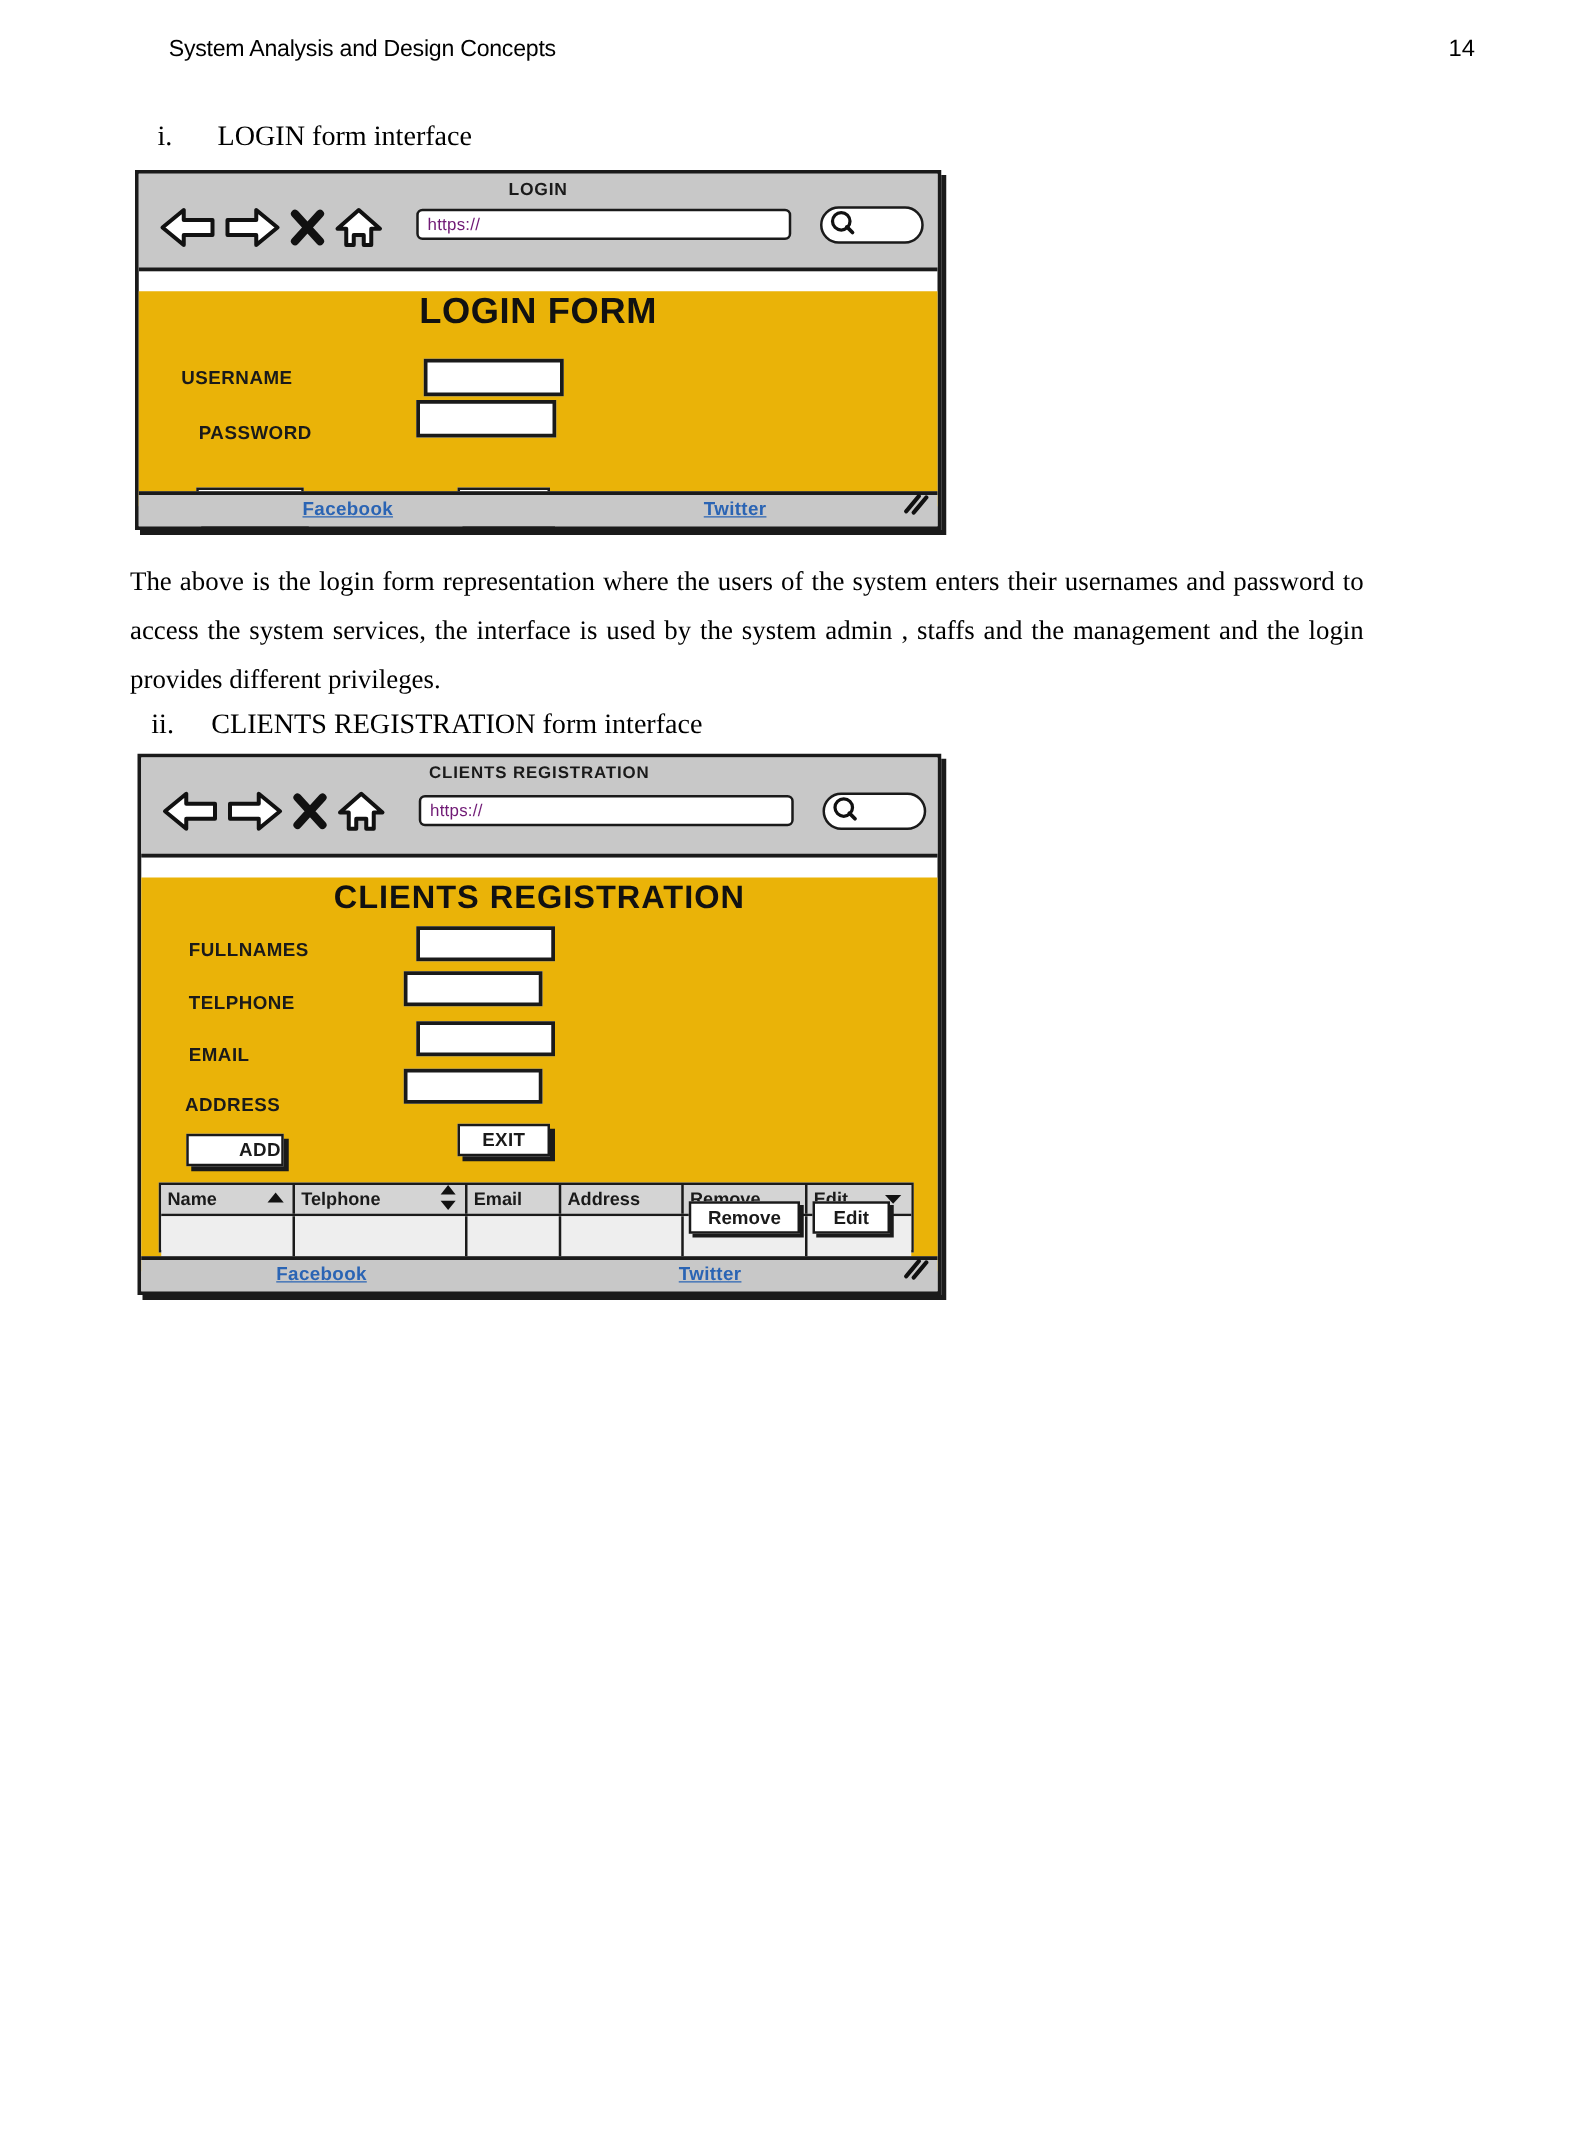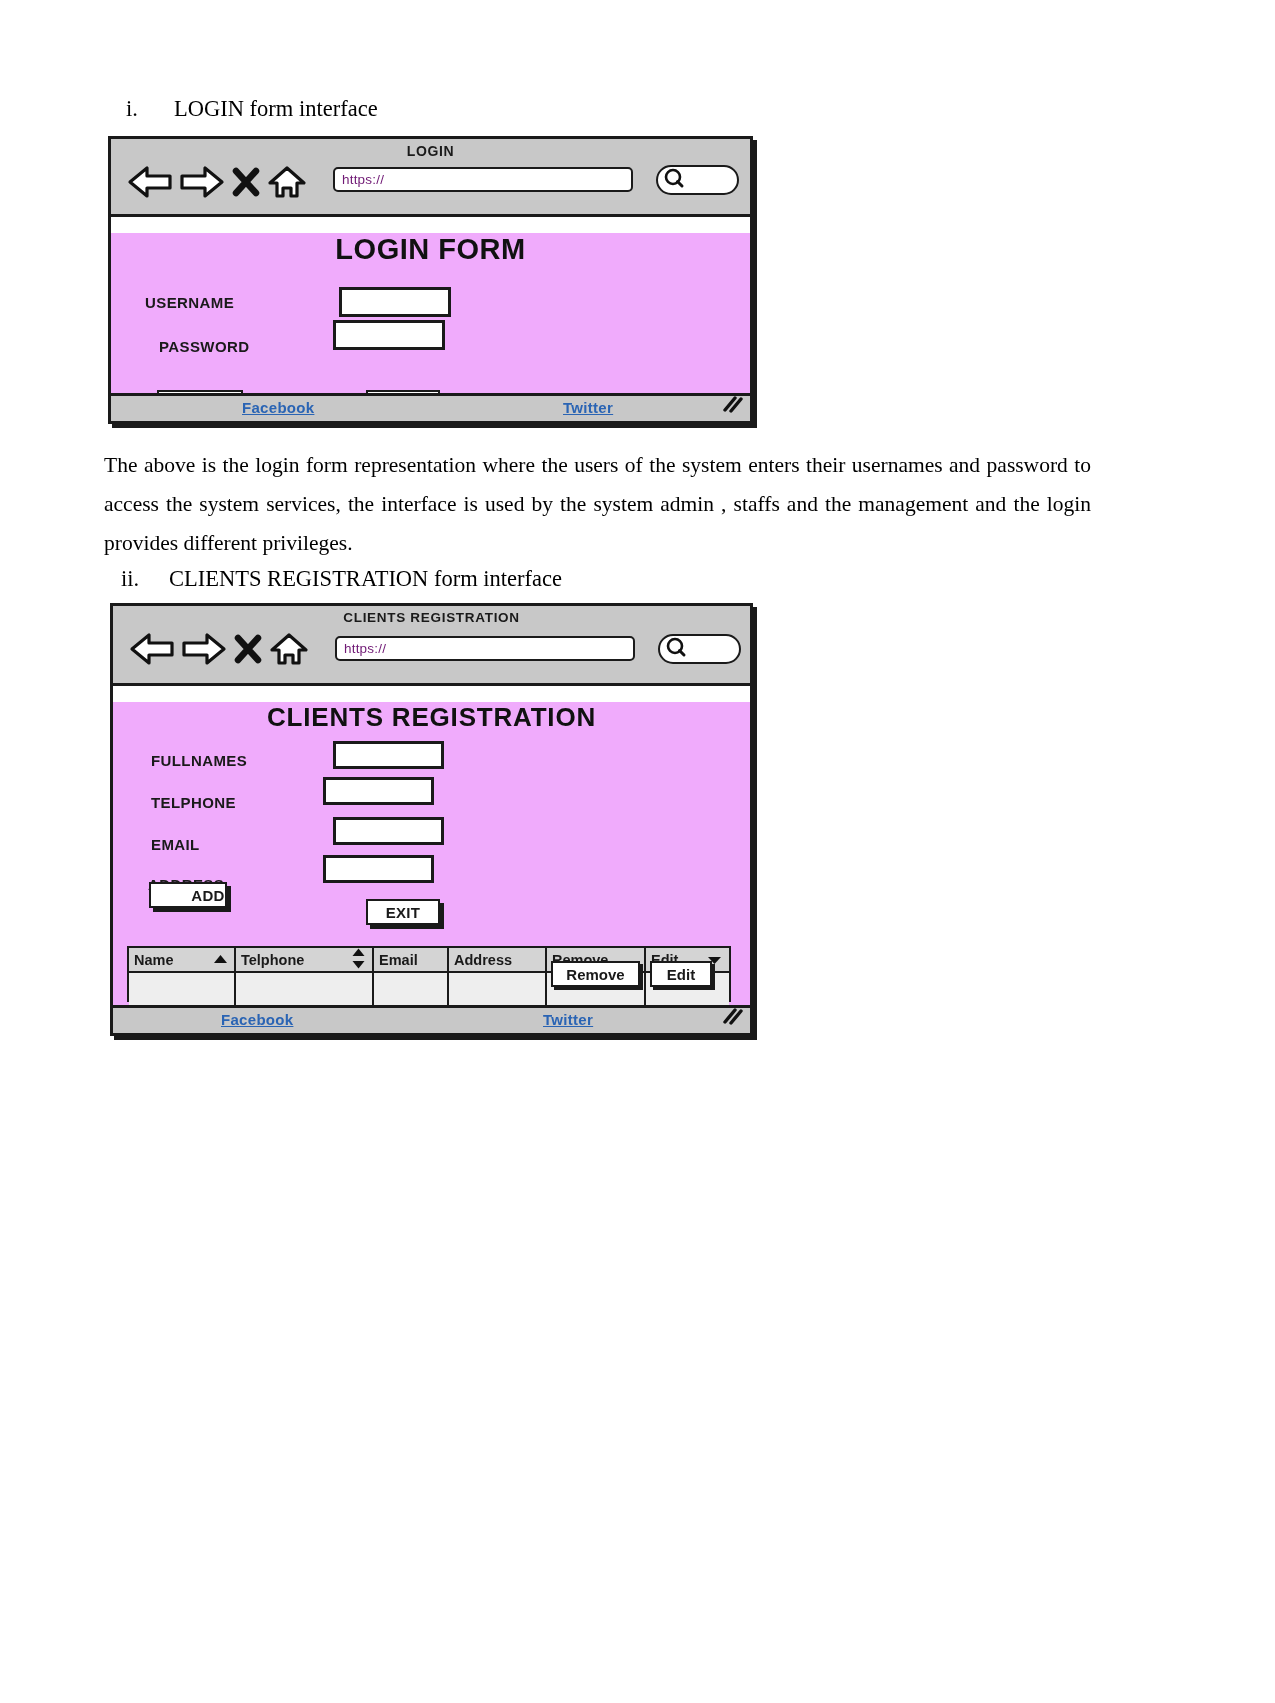--- a/index.html
+++ b/index.html
@@ -156,21 +156,21 @@
     border-radius: 16px;
     background: #ffffff;
     box-sizing: border-box;
     display: flex;
     align-items: center;
     padding-left: 5px;
   }
 
   .win-body {
     position: relative;
-    background: #f0abfc;
+    background: #eab308;
     height: calc(100% - 110px);
     margin-top: 16px;
   }
   #mockup-clients .win-body { height: calc(100% - 112px); }
 
   .form-title {
     text-align: center;
     font-size: 29px;
     font-weight: bold;
     letter-spacing: 0.5px;
@@ -298,20 +298,24 @@
     font-size: 15px;
     font-weight: bold;
     color: #1a1a1a;
   }
 </style>
 </head>
 <body>
 
 <div class="page">
 
+  <div class="doc-header">
+    <div class="doc-header-title">System Analysis and Design Concepts</div>
+    <div class="doc-header-page">14</div>
+  </div>
 
   <div class="list-item" id="item-i">
     <span class="marker">i.</span>
     <span class="li-text">LOGIN form interface</span>
   </div>
 
   <div class="mockup" id="mockup-login">
 
     <div class="browser-bar">
       <div class="browser-title">LOGIN</div>
@@ -446,21 +450,21 @@
       <div class="field-row" style="height:42px;">
         <span class="field-label" style="left:38px;">EMAIL</span>
         <span class="field-input" style="left:220px; width:111px; height:28px; top:-6px;"></span>
       </div>
 
       <div class="field-row" style="height:38px;">
         <span class="field-label" style="left:35px;">ADDRESS</span>
         <span class="field-input" style="left:210px; width:111px; height:28px; top:-10px;"></span>
       </div>
 
-      <div class="wf-button" style="left:36px; top:180px; width:78px; height:26px; font-size:15px;padding-left:40px;">ADD</div>
+      <div class="wf-button" style="left:36px; top:205px; width:78px; height:26px; font-size:15px;padding-left:40px;">ADD</div>
       <div class="wf-button" style="left:253px; top:197px; width:74px; height:26px; font-size:15px;">EXIT</div>
 
       <div class="wf-table" style="left:14px; top:244px; width:604px; height:56px;">
         <div class="wf-thead">
           <div class="wf-th" style="width:107px;">
             <span>Name</span>
             <span class="sort-ico">
               <svg width="15" height="11" viewBox="0 0 15 11">
                   <path d="M7.5 1 L14 9 L1 9 Z" fill="#111"></path>
                 </svg>

